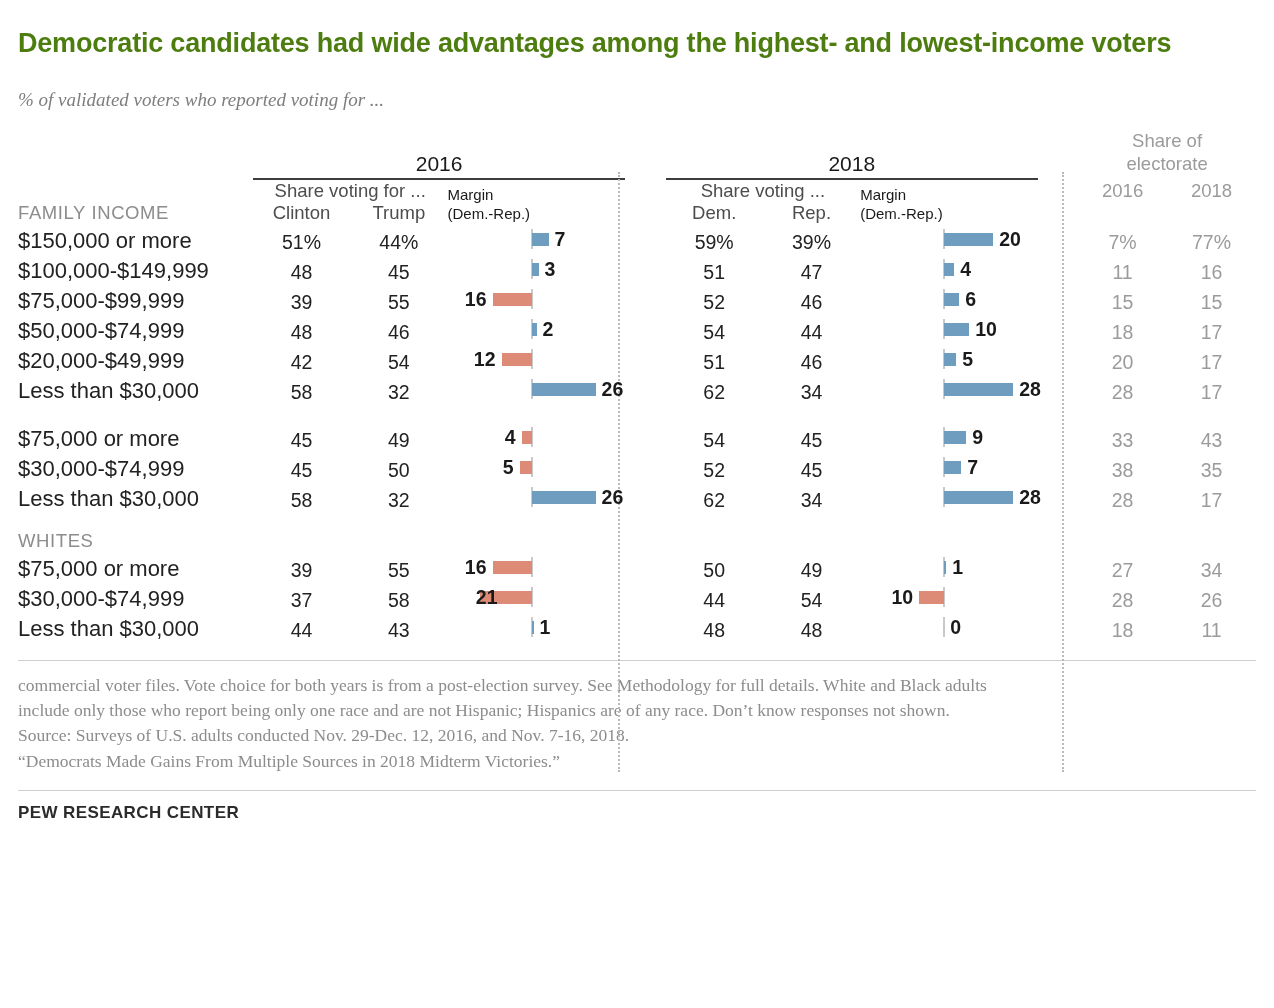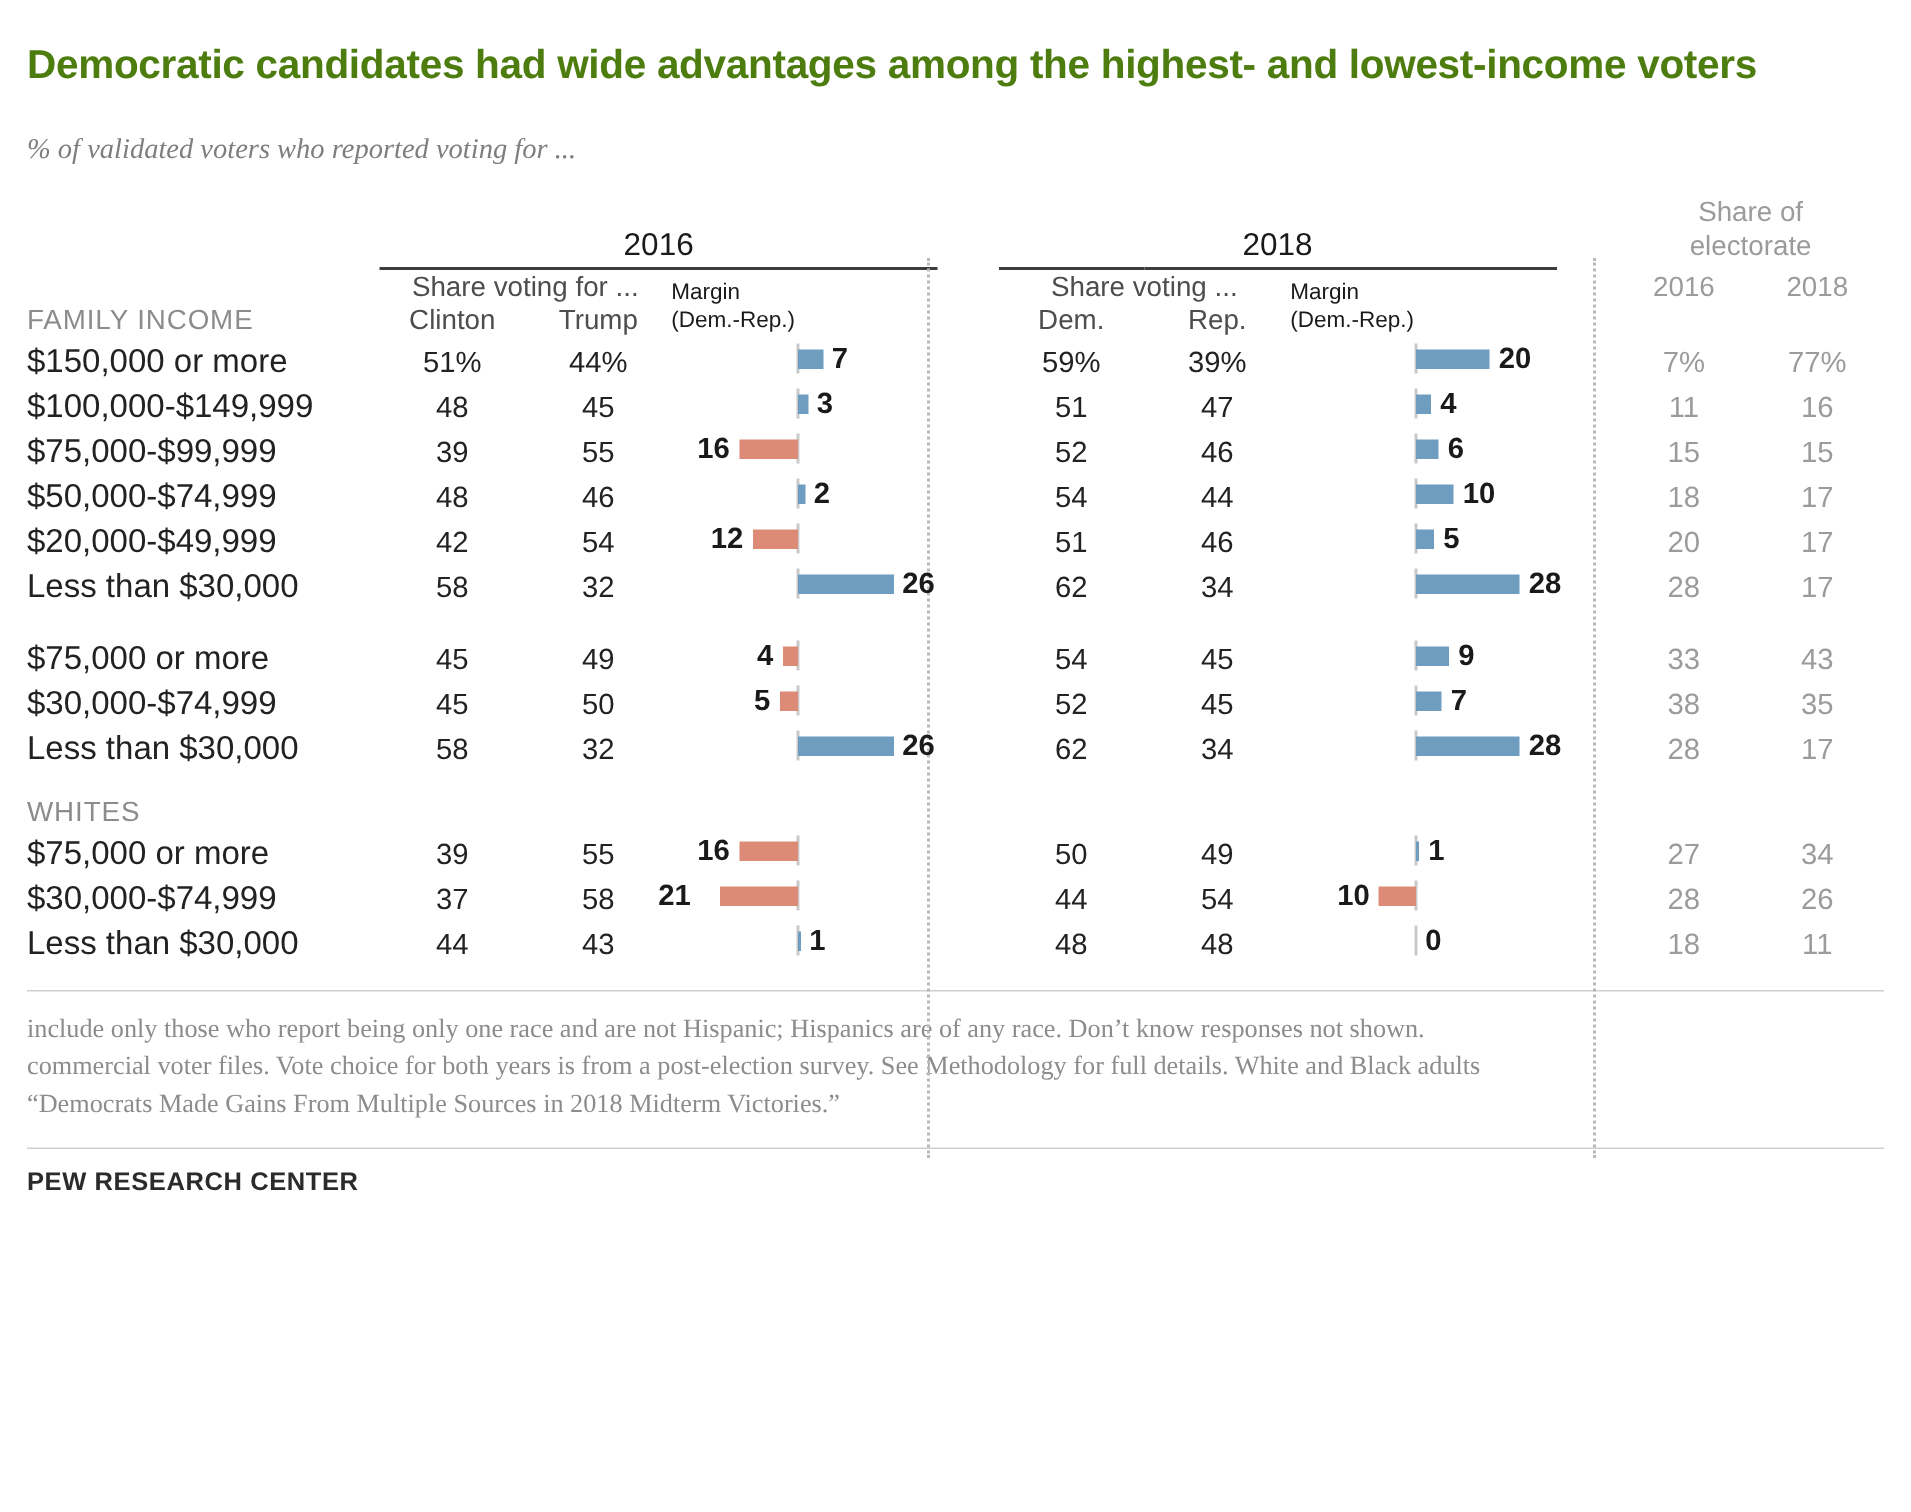--- a/index.html
+++ b/index.html
@@ -584,21 +584,21 @@
           <td class="num-grey">34</td>
         </tr>
         <tr>
           <td class="rowlabel">$30,000-$74,999</td>
           <td class="num">37</td>
           <td class="num">58</td>
           <td class="margincell">
             <div class="mwrap">
               <div class="zero"></div>
               <div class="bar rep" style="width: 52px;"></div>
-              <div class="mval left" style="margin-right: 71px;">21</div>
+              <div class="mval left" style="margin-right: 34px;">21</div>
             </div>
           </td>
           <td></td>
           <td class="num">44</td>
           <td class="num">54</td>
           <td class="margincell">
             <div class="mwrap">
               <div class="zero"></div>
               <div class="bar rep" style="width: 25px;"></div>
               <div class="mval left" style="margin-right: 31px;">10</div>
@@ -631,19 +631,20 @@
           <td></td>
           <td class="num-grey">18</td>
           <td class="num-grey">11</td>
         </tr>
       </tbody>
 
   </table>
 
   <div class="footrule"></div>
   <div class="notes">
+    <p>commercial voter files. Vote choice for both years is from a post-election survey. See Methodology for full details. White and Black adults</p>
     <p>include only those who report being only one race and are not Hispanic; Hispanics are of any race. Don’t know responses not shown.</p>
-    <p>commercial voter files. Vote choice for both years is from a post-election survey. See Methodology for full details. White and Black adults</p>
+    <p>Source: Surveys of U.S. adults conducted Nov. 29-Dec. 12, 2016, and Nov. 7-16, 2018.</p>
     <p>“Democrats Made Gains From Multiple Sources in 2018 Midterm Victories.”</p>
   </div>
   <div class="brandrule"></div>
   <div class="brand">PEW RESEARCH CENTER</div>
 </div>
 
 </body></html>

